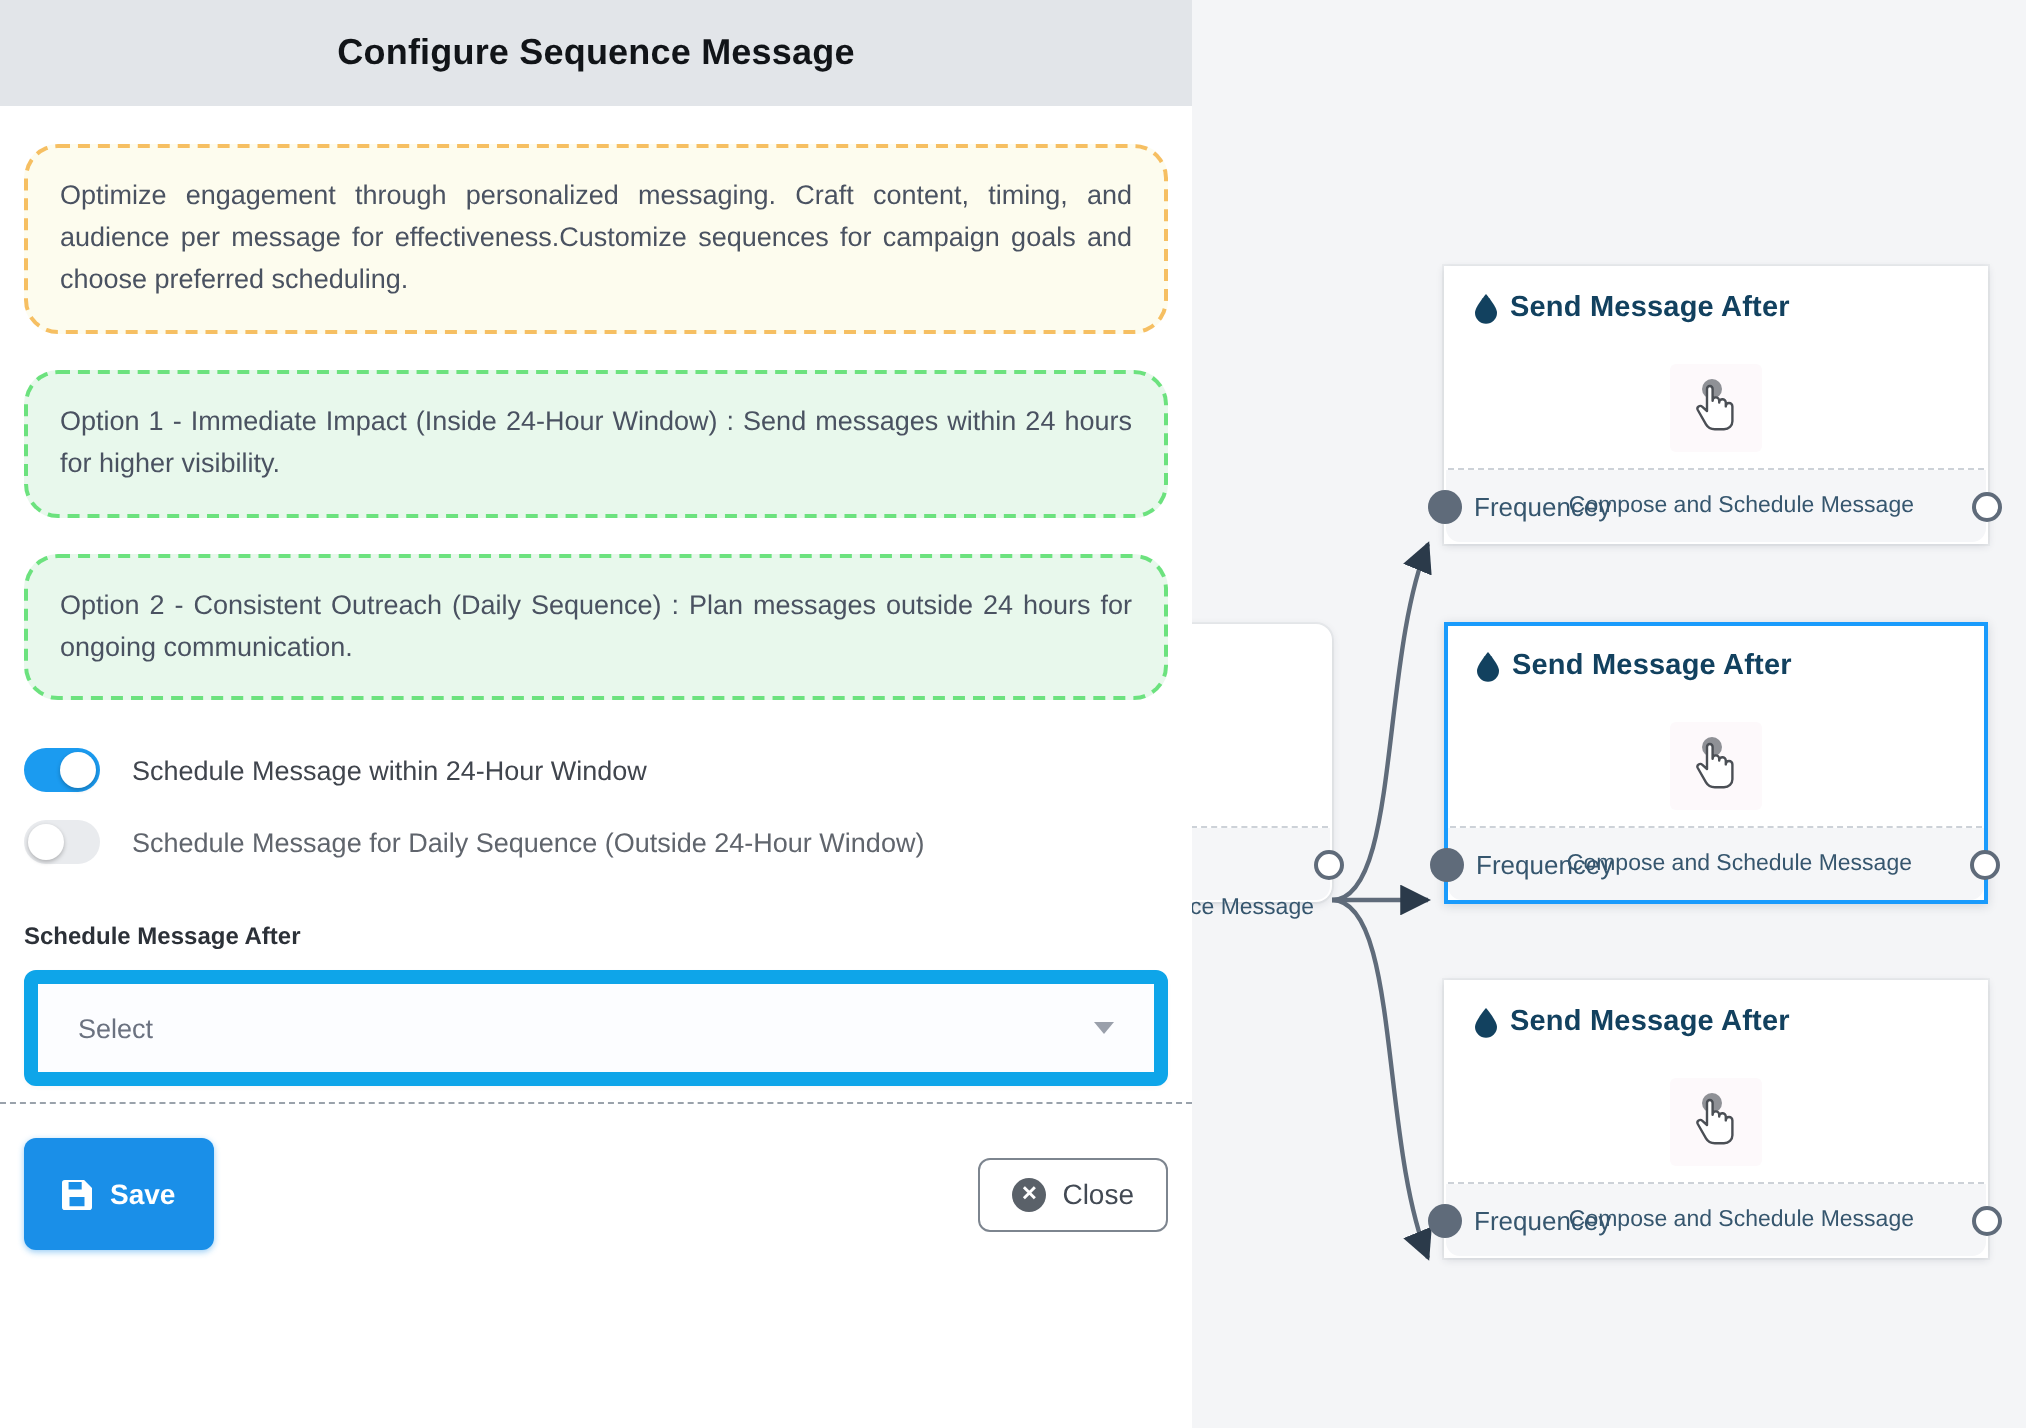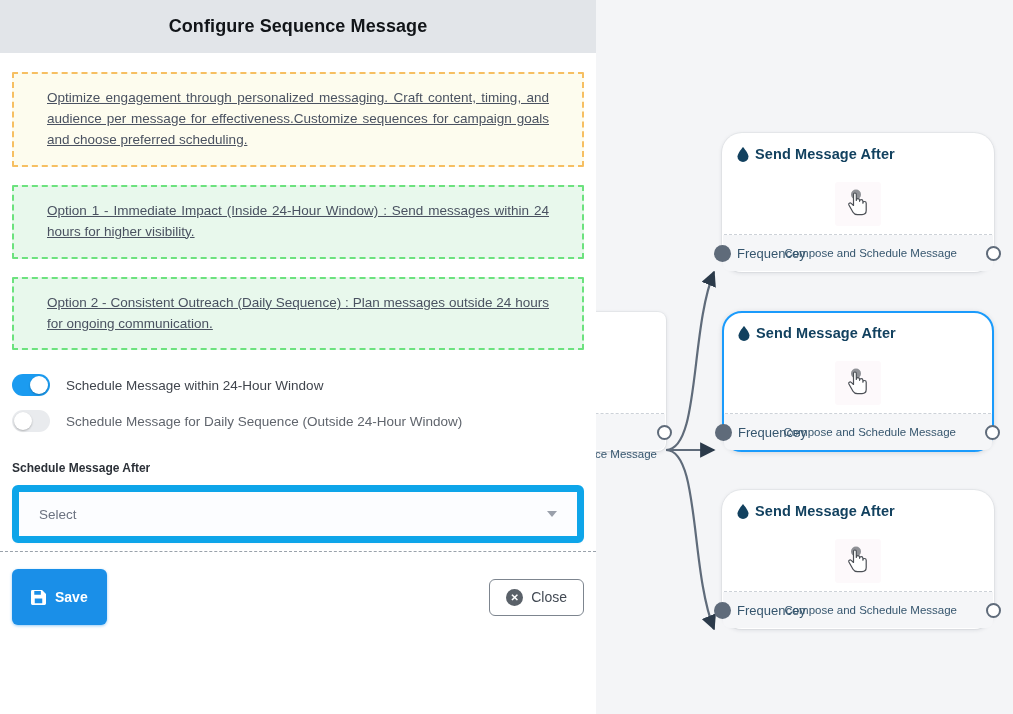--- a/index.html
+++ b/index.html
@@ -13,21 +13,21 @@
 
   
   #canvas{
     position:absolute;left:596px;top:0;width:417px;height:714px;
     background:#f4f5f7;overflow:hidden;
   }
   #edges{position:absolute;left:0;top:0;width:417px;height:714px;overflow:visible;}
 
   .node{
     position:absolute;width:272px;
-    background:#ffffff;border-radius:20px;
+    background:#ffffff;border-radius:0;
     border:1px solid transparent;
     box-shadow:0 1px 4px rgba(30,40,60,.13),0 0 0 1px rgba(30,40,60,.04);
     box-sizing:border-box;
   }
   .node.selected{
     border:2px solid #1a9bfc;
     box-shadow:0 1px 5px rgba(30,40,60,.15);
   }
   .node-body{height:100px;position:relative;}
   .node-title{
@@ -76,25 +76,24 @@
   #panel-header{
     height:53px;background:#e2e5e9;
     display:flex;align-items:center;justify-content:center;
   }
   #panel-title{
     font-size:18px;font-weight:bold;color:#111418;letter-spacing:.1px;
   }
   #panel-body{padding:0 12px;}
 
   .callout{
-    border:2px dashed #f6bf62;background:#fdfcee;border-radius:1px;
-    padding:14px 33px;margin-top:19px;
+    border:2px dashed #f6bf62;background:#fdfcee;border-radius:17px;
+    padding:14px 16px;margin-top:19px;
     font-size:13.5px;line-height:1.55;color:#4a5261;
     text-align:justify;
-    text-decoration:underline;
   }
   .callout.green{
     border-color:#6ce27e;background:#e8f8ec;color:#4a5261;
     margin-top:18px;
   }
 
   .toggle-row{display:flex;align-items:center;margin-top:24px;}
   .toggle-row.second{margin-top:14px;}
   .switch{
     width:38px;height:22px;border-radius:11px;background:#e9ebee;

